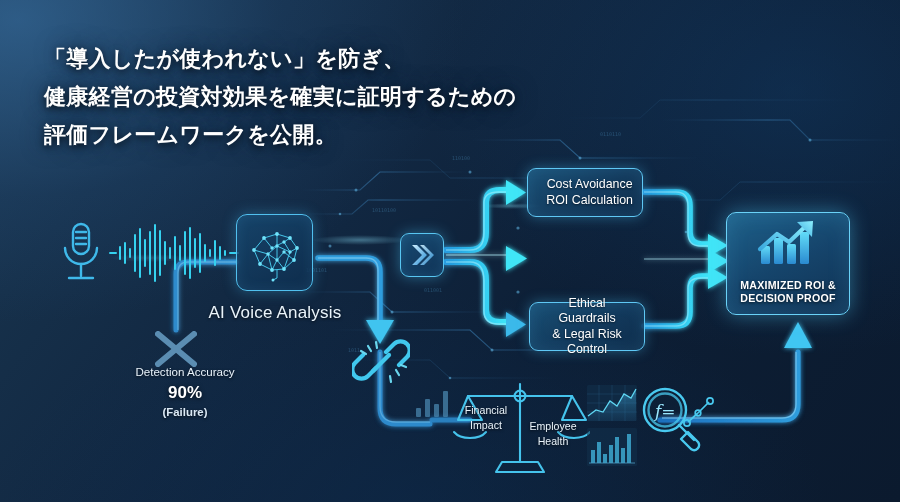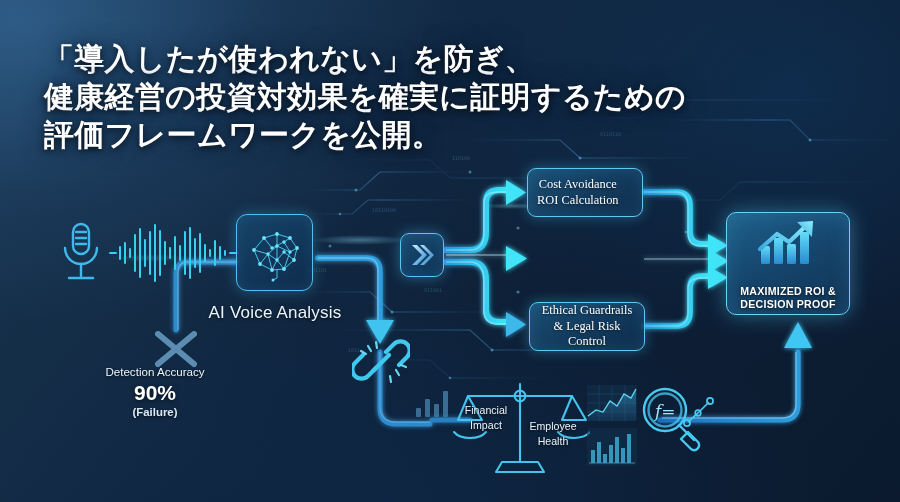--- a/index.html
+++ b/index.html
@@ -16,58 +16,57 @@
       radial-gradient(ellipse 600px 300px at 45% 100%, rgba(14,46,82,0.45) 0%, rgba(0,0,0,0) 70%),
       linear-gradient(128deg, #1d3a55 0%, #16304a 18%, #112741 40%, #0d1f36 62%, #0b1a2e 100%);
   }
   #stage > svg, #stage > .layer { position:absolute; left:0; top:0; }
   .layer { width:900px; height:502px; }
 
   
   #headline {
     position:absolute; left:44px; top:40px; width:700px;
     color:#ffffff;
-    font-size:30px; line-height:38px; font-weight:bold;
+    font-size:22px; line-height:38px; font-weight:bold;
     letter-spacing:0.3px;
     text-shadow:0 2px 7px rgba(0,0,0,0.75), 0 0 22px rgba(10,30,55,0.9);
     white-space:pre-line;
   }
 
   
   .proc-box {
     position:absolute;
     border:1.6px solid #5fc8f5;
     border-radius:9px;
     background:linear-gradient(150deg, rgba(27,86,126,0.88) 0%, rgba(20,62,98,0.85) 55%, rgba(16,48,80,0.85) 100%);
     box-shadow:0 0 13px rgba(70,190,240,0.40), inset 0 0 16px rgba(90,200,245,0.13);
     color:#ffffff;
-    display:flex; align-items:center; justify-content:flex-start;
+    display:flex; align-items:center; justify-content:flex-end;
     text-align:center;
     font-size:12.4px; line-height:15.5px;
     padding:4px 9px;
     white-space:pre-line;
     text-shadow:0 1px 2px rgba(0,0,0,0.55);
-    font-family:Liberation Serif, serif;
   }
   #box-cost { left:527px; top:168px; width:116px; height:49px; }
   #box-ops  { left:527px; top:235px; width:116px; height:49px; }
   #box-eth  { left:529px; top:302px; width:116px; height:49px; }
 
   #roi-box {
     position:absolute; left:726px; top:212px; width:124px; height:103px;
     border:1.7px solid #6ad2f8; border-radius:10px;
     background:linear-gradient(155deg, rgba(32,100,142,0.95) 0%, rgba(22,72,112,0.92) 50%, rgba(17,52,86,0.92) 100%);
     box-shadow:0 0 20px rgba(80,200,245,0.45), inset 0 0 22px rgba(100,210,250,0.15);
     display:flex; flex-direction:column; align-items:center; justify-content:flex-start;
     padding-top:7px;
   }
   #roi-label {
     color:#ffffff; font-size:10.6px; font-weight:bold; line-height:13px;
     text-align:center; letter-spacing:0.25px; white-space:pre-line;
-    margin-top:19px; text-shadow:0 1px 3px rgba(0,0,0,0.7);
+    margin-top:13px; text-shadow:0 1px 3px rgba(0,0,0,0.7);
   }
 
   
   #chevron-node {
     position:absolute; left:400px; top:233px; width:44px; height:44px;
     border:1.5px solid #58c6f2; border-radius:9px;
     background:linear-gradient(150deg, rgba(24,76,116,0.95) 0%, rgba(16,52,88,0.95) 100%);
     box-shadow:0 0 14px rgba(70,190,240,0.45), inset 0 0 12px rgba(90,200,245,0.15);
     display:flex; align-items:center; justify-content:center;
   }
@@ -80,23 +79,23 @@
     box-shadow:0 0 14px rgba(70,190,240,0.35), inset 0 0 14px rgba(90,200,245,0.12);
     display:flex; align-items:center; justify-content:center;
   }
   #brain-label {
     position:absolute; left:200px; top:303px; width:150px; text-align:center;
     color:#eaf4fb; font-size:17px; letter-spacing:0.2px;
     text-shadow:0 1px 3px rgba(0,0,0,0.7);
   }
 
   
-  #acc-wrap { position:absolute; left:80px; top:364px; width:150px; text-align:center; }
+  #acc-wrap { position:absolute; left:110px; top:364px; width:150px; text-align:center; }
   #acc-title { color:#e9f3fb; font-size:11.6px; line-height:15px; text-shadow:0 1px 3px rgba(0,0,0,0.7); }
-  #acc-value { color:#ffffff; font-size:21px; font-weight:bold; line-height:25px; margin-top:1px; text-shadow:0 1px 4px rgba(0,0,0,0.7); }
+  #acc-value { color:#ffffff; font-size:17px; font-weight:bold; line-height:25px; margin-top:1px; text-shadow:0 1px 4px rgba(0,0,0,0.7); }
   #acc-note  { color:#dbe9f5; font-size:11.4px; line-height:15px; text-shadow:0 1px 3px rgba(0,0,0,0.7);font-weight:bold; }
 
   
   .scale-label {
     position:absolute; text-align:center; color:#eaf4fb;
     font-size:10.6px; line-height:15px; white-space:pre-line;
     text-shadow:0 1px 3px rgba(0,0,0,0.75);
   }
   #scale-left  { left:455px; top:403px; width:62px; }
   #scale-right { left:522px; top:403px; width:62px;margin-top:16px; }

